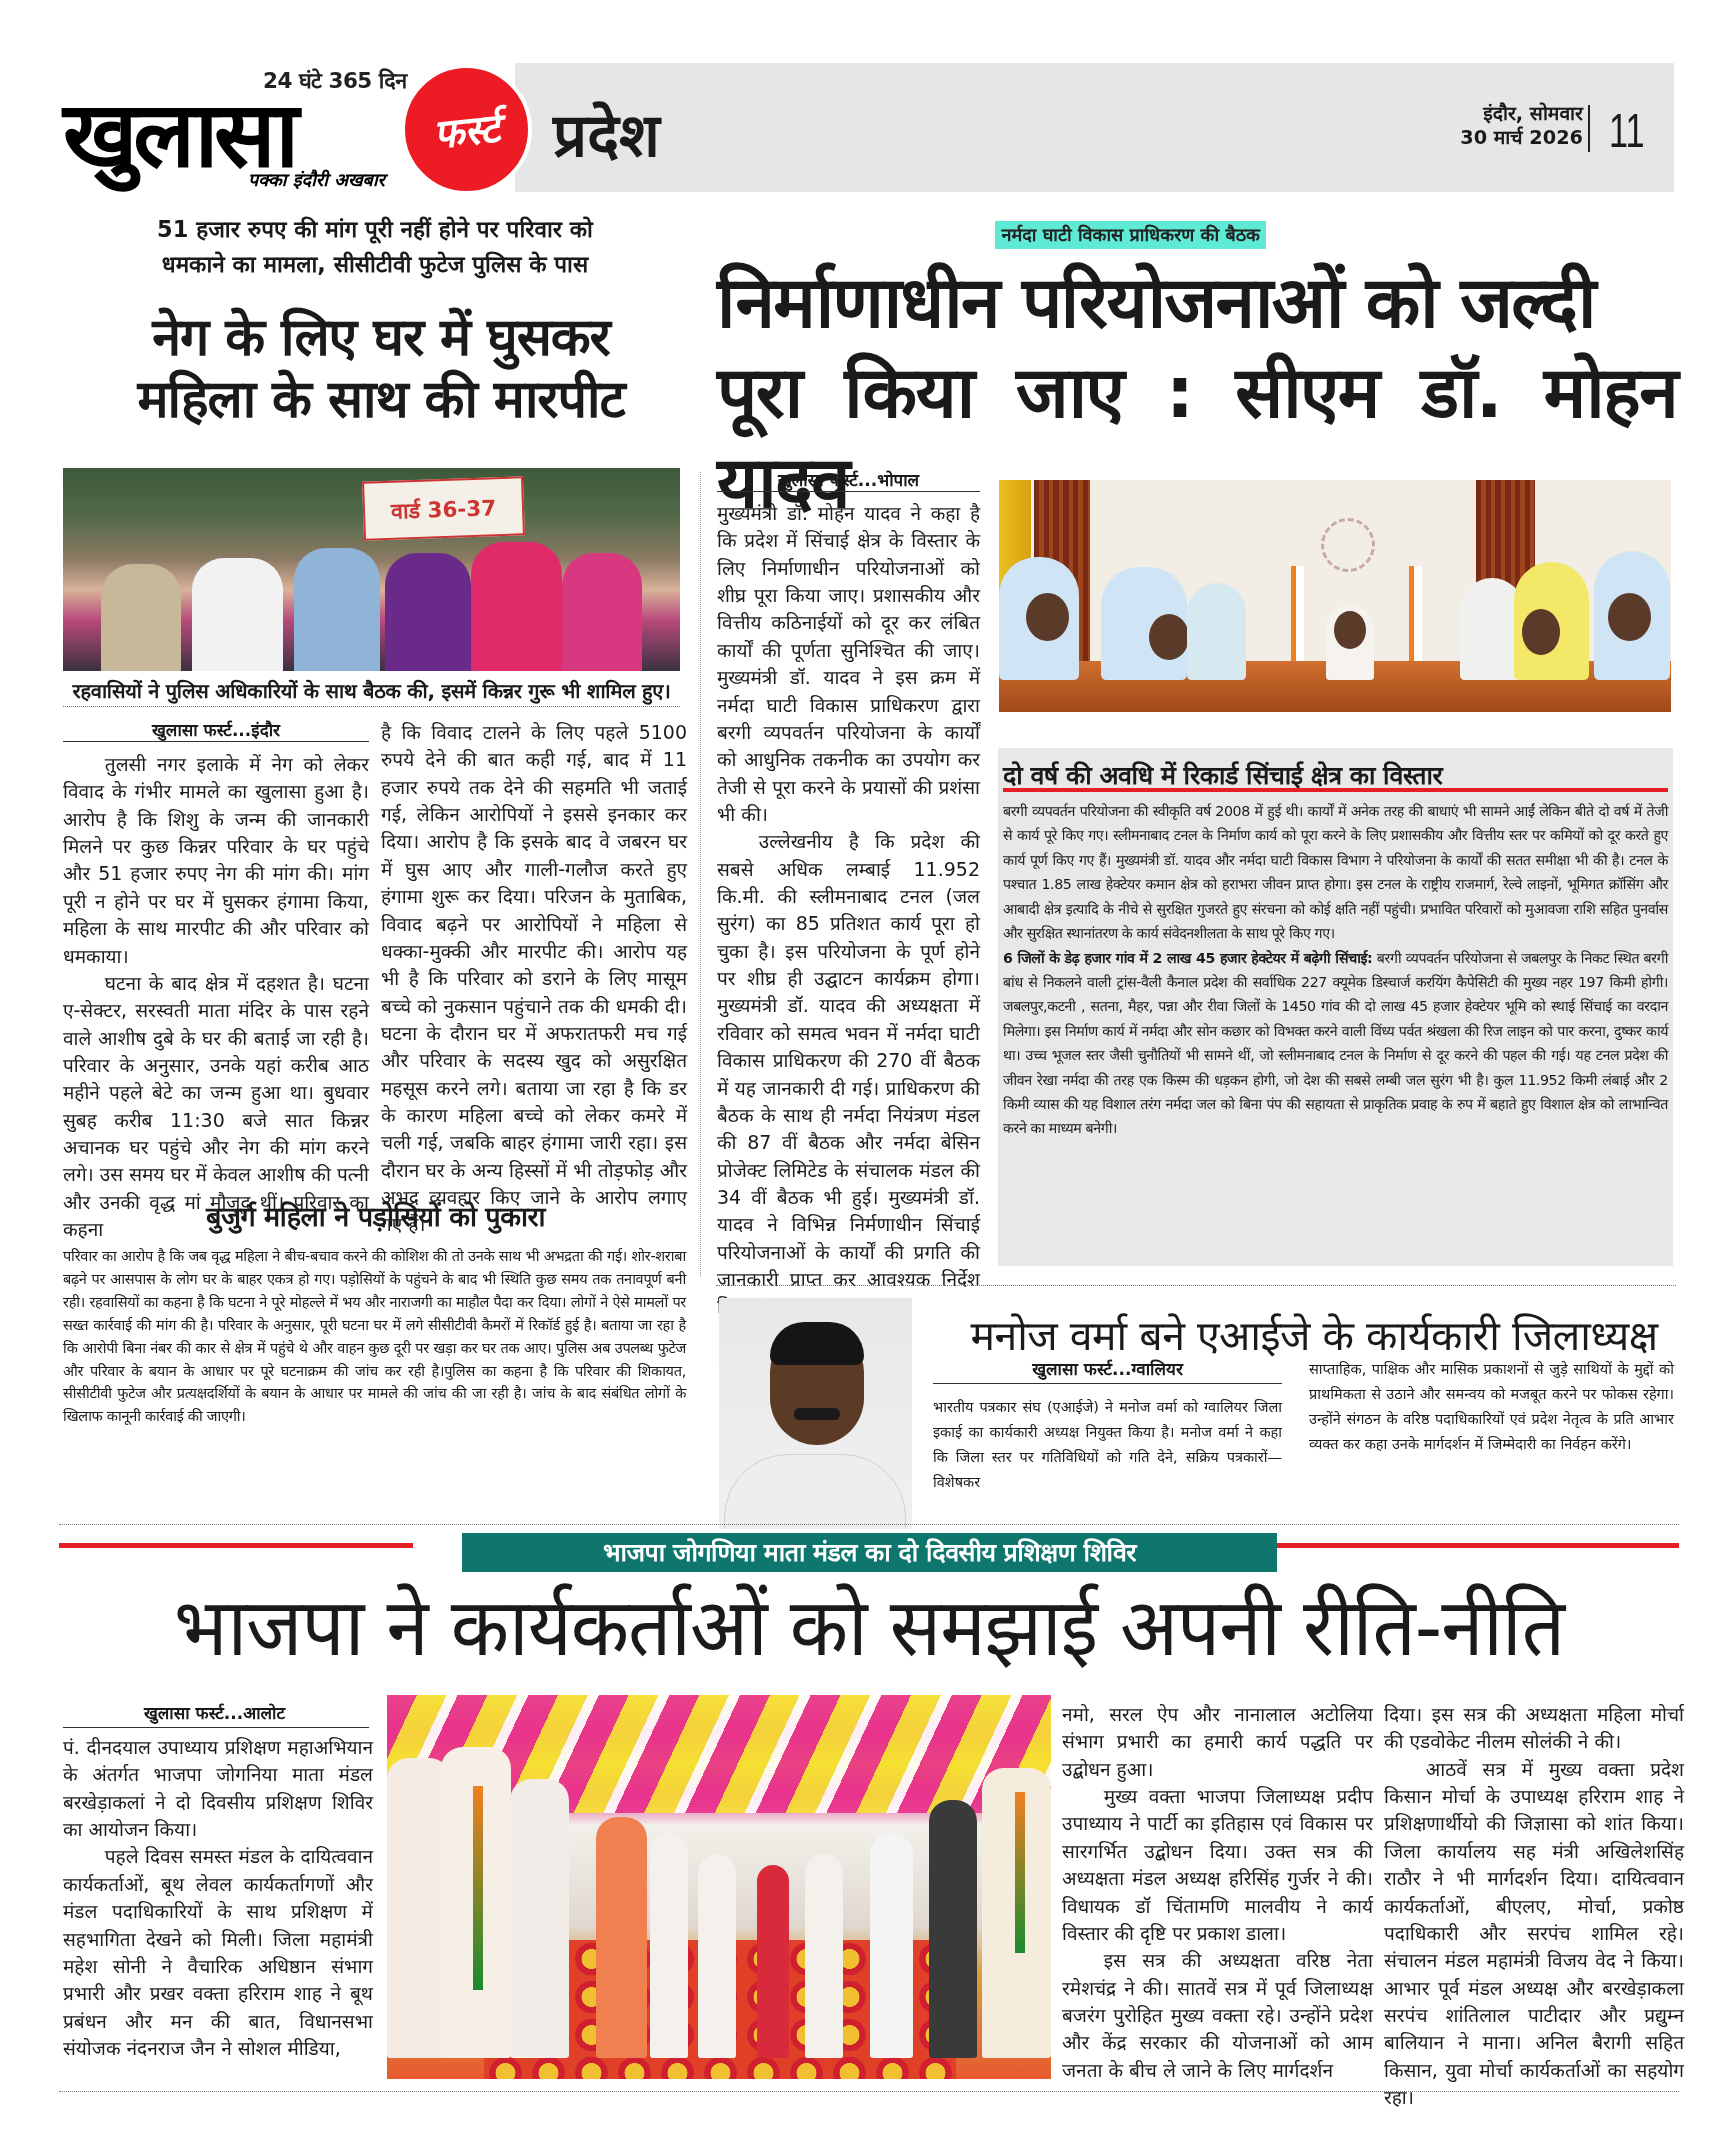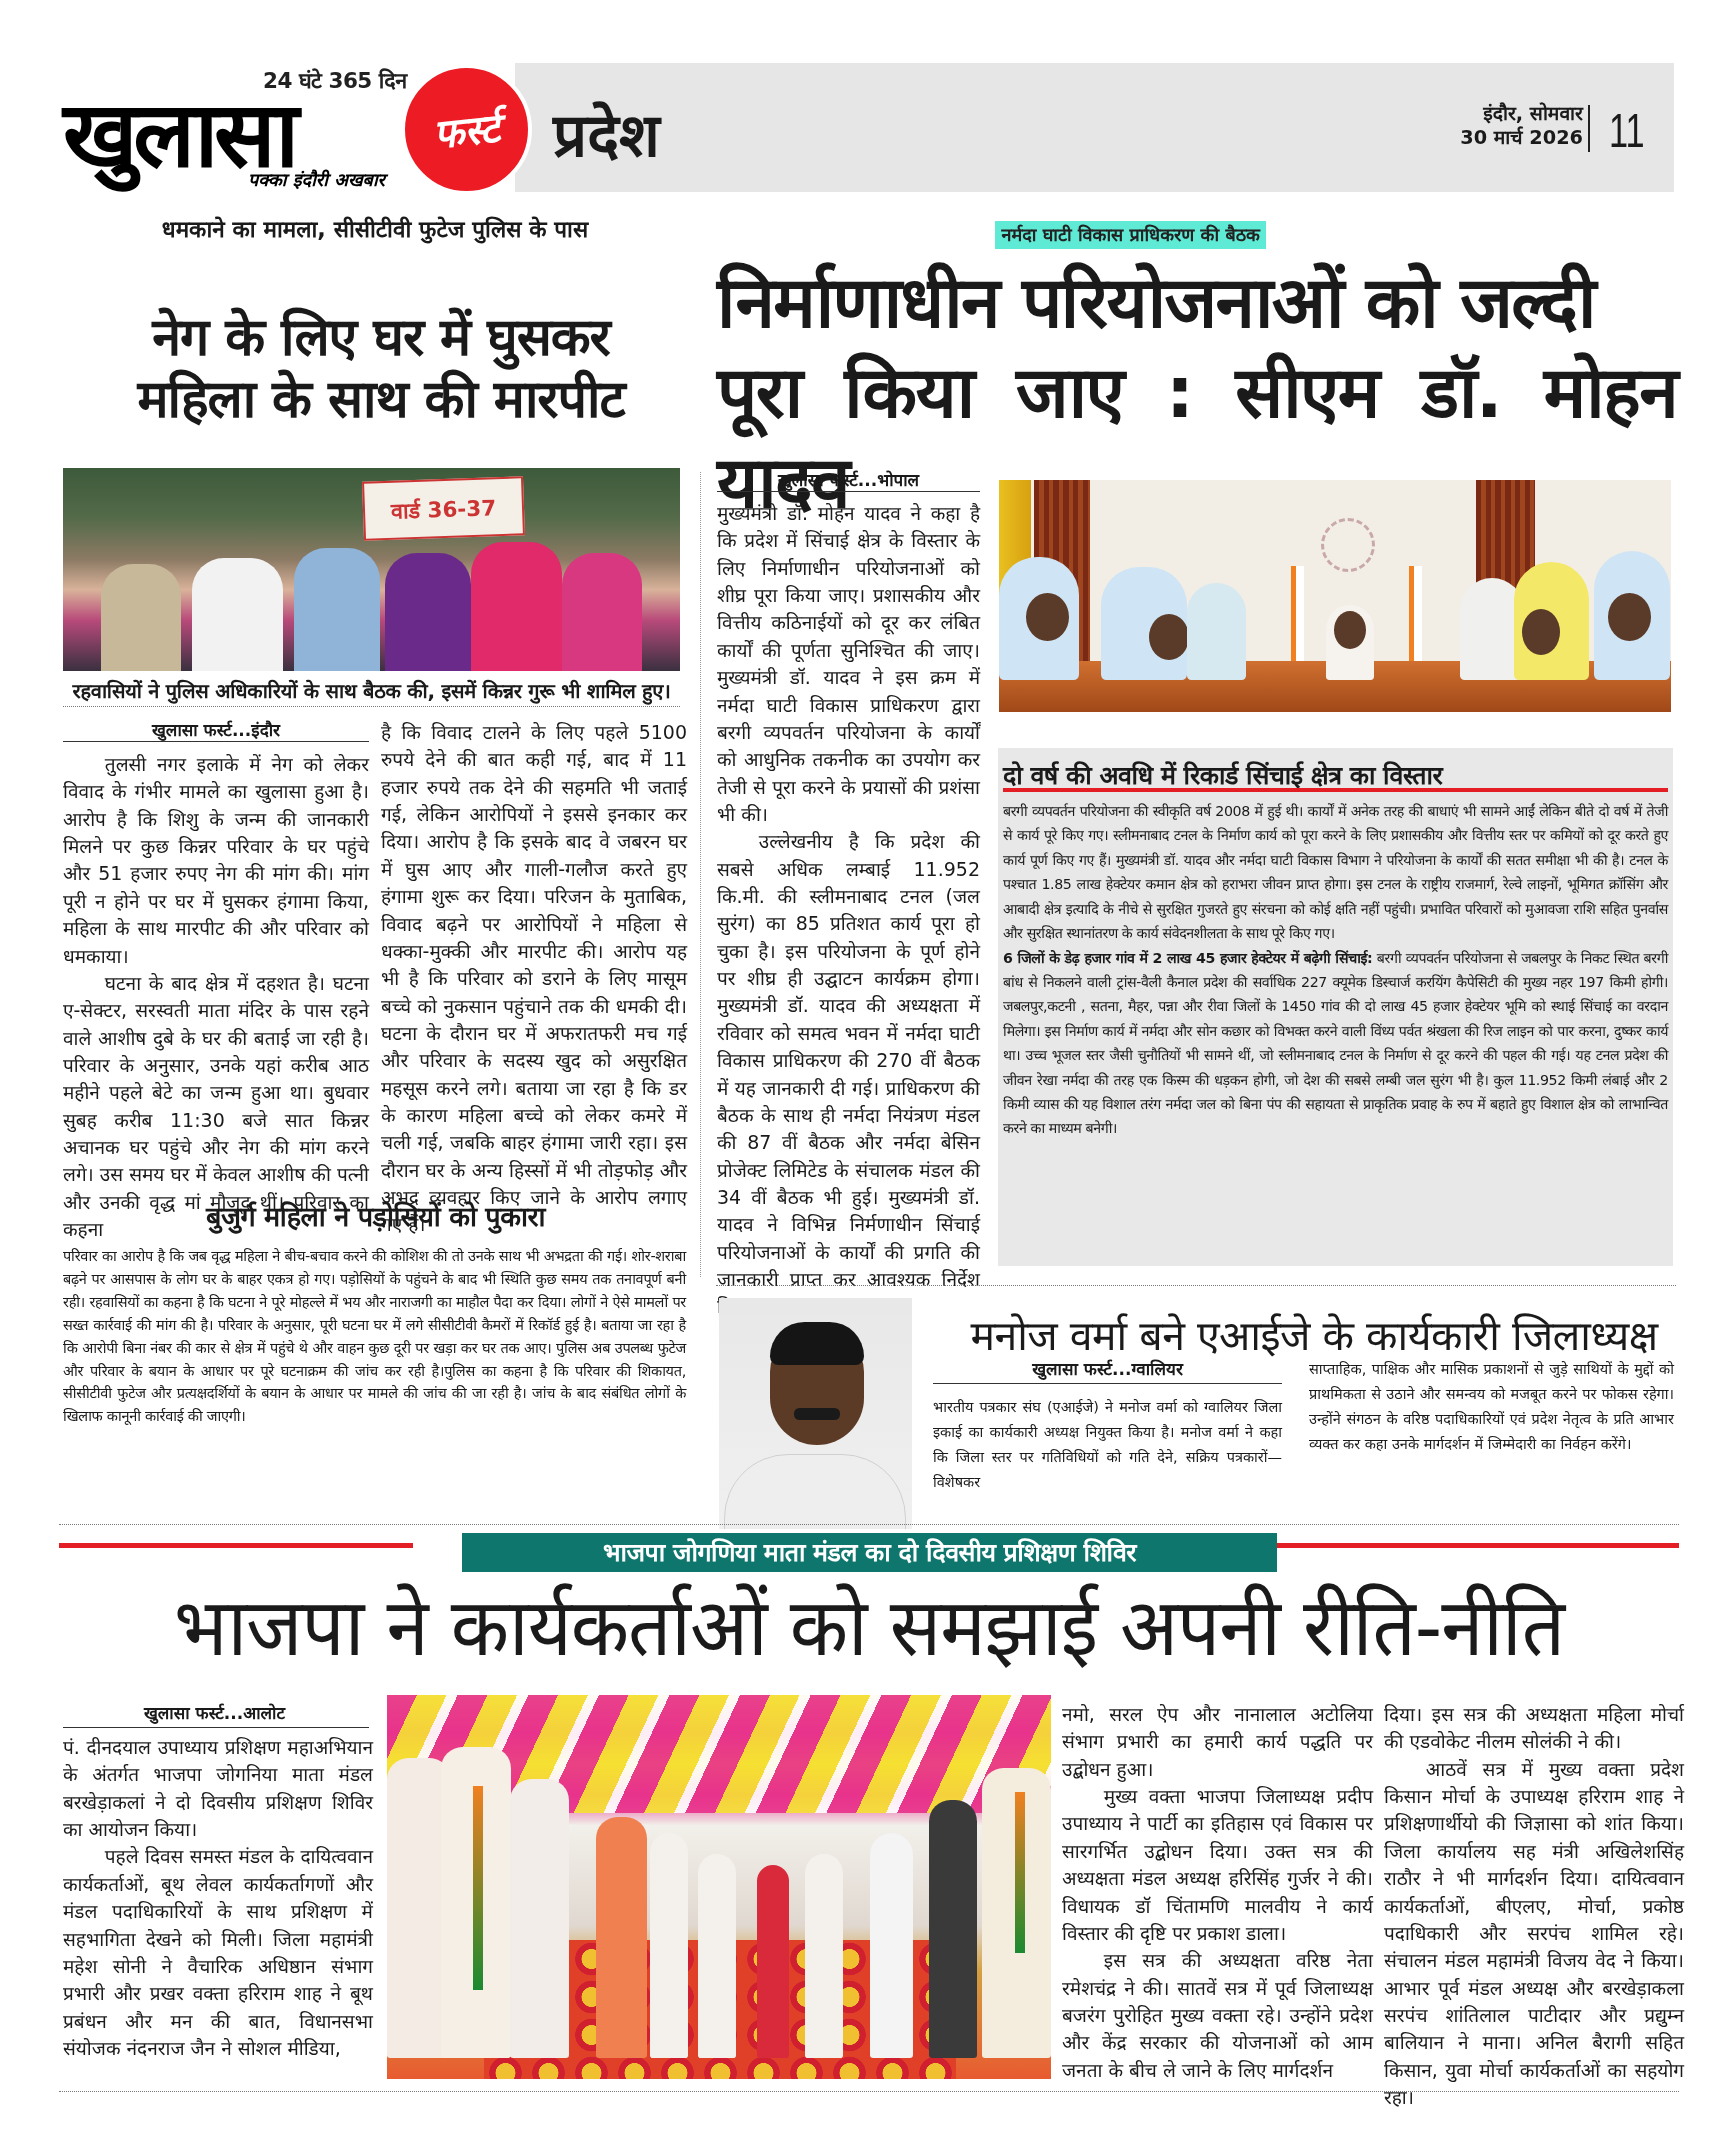--- a/index.html
+++ b/index.html
@@ -100,20 +100,21 @@
 </div>
 <div class="abs mast-section">प्रदेश</div>
 <div class="abs mast-date">
   <div>इंदौर, सोमवार</div>
   <div>30 मार्च 2026</div>
 </div>
 <div class="abs mast-divider"></div>
 <div class="abs mast-page">11</div>
 
 <div class="abs kicker">
+  <div>51 हजार रुपए की मांग पूरी नहीं होने पर परिवार को</div>
   <div>धमकाने का मामला, सीसीटीवी फुटेज पुलिस के पास</div>
 </div>
 <div class="abs headline-left">
   <div>नेग के लिए घर में घुसकर</div>
   <div>महिला के साथ की मारपीट</div>
 </div>
 <div class="abs photo1">
   <div class="poster">वार्ड 36-37</div>
   <div class="p" style="left:38px;width:80px;height:107px;background:#c8b89a;"></div>
   <div class="p" style="left:129px;width:91px;height:113px;background:#f2f2f2;"></div>

